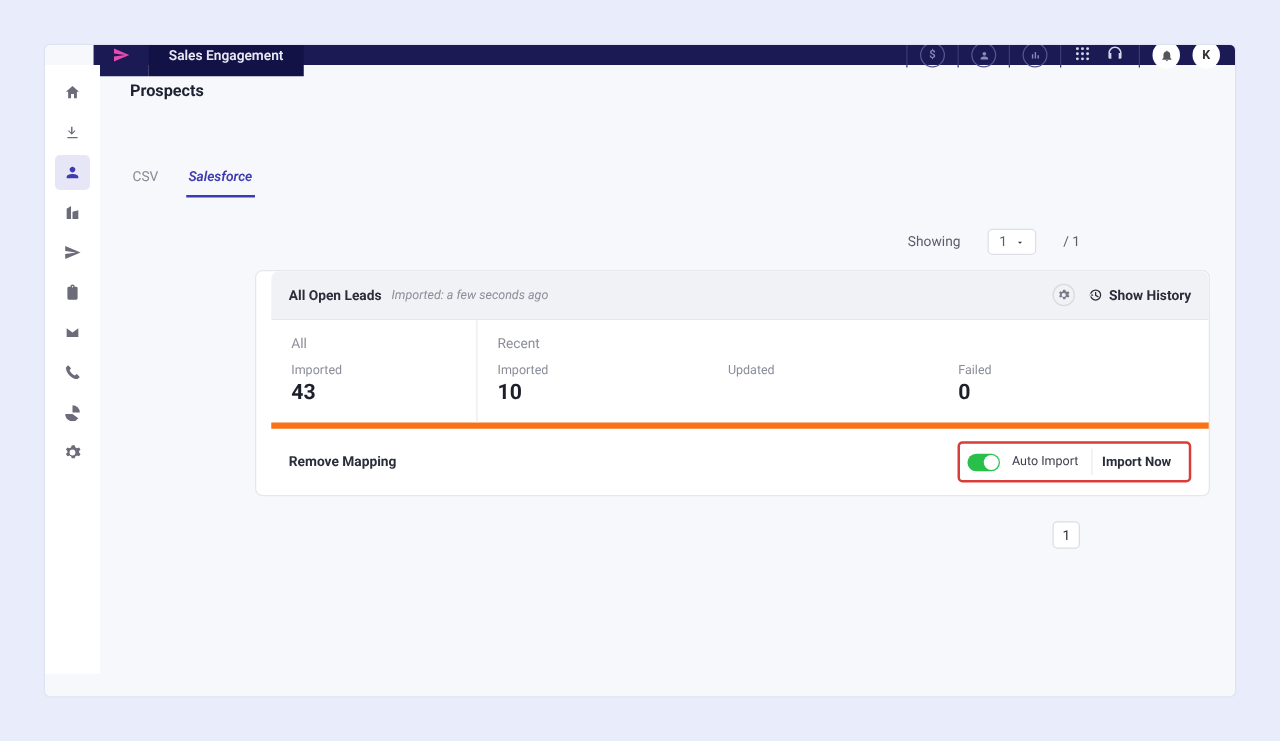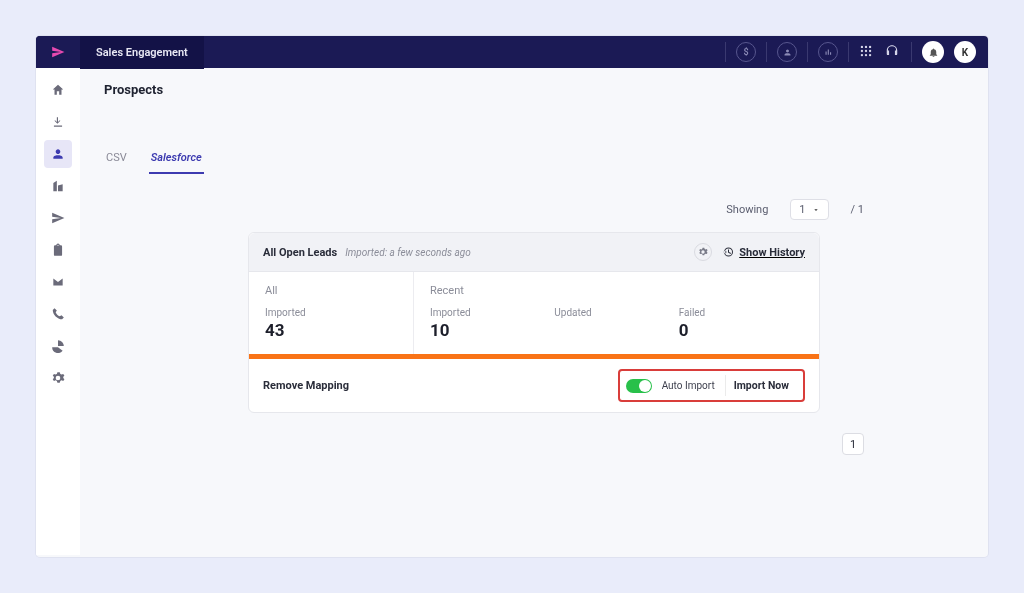--- a/index.html
+++ b/index.html
@@ -1,42 +1,42 @@
 <!DOCTYPE html>
 <html><head>
 <meta charset="utf-8">
 <style>
 * { box-sizing: border-box; margin: 0; padding: 0; }
 body { font-family: -apple-system, BlinkMacSystemFont, "Segoe UI", Roboto, Arial, sans-serif; background:#e9ecfa; width:1024px; height:593px; overflow:hidden; }
 .app-wrap { position:absolute; top:36px; left:36px; right:36px; bottom:36px; background:#f7f8fb; border-radius:4px; overflow:hidden; box-shadow:0 0 0 1px rgba(0,0,0,0.04); }
-.topbar { height:32px; background:#1b1a55; display:flex; align-items:center; color:#fff; }
+.topbar { height:16px; background:#1b1a55; display:flex; align-items:center; color:#fff;margin-left:39px; }
 .logo-box { width:44px; height:34px; display:flex; align-items:center; justify-content:center; background:#1b1a55; }
 .brand-box { background:#131247; height:34px; display:flex; align-items:center; padding:0 16px; font-size:11px; font-weight:600; color:#e8e8f4; }
 .topbar-spacer { flex:1; }
 .topbar-right { display:flex; align-items:center; gap:10px; padding-right:12px; }
 .divider-v { width:1px; height:20px; background:#3a3970; }
 .icon-circle { width:20px; height:20px; border:1.5px solid #57568e; border-radius:50%; display:flex; align-items:center; justify-content:center; color:#8b8ab6; font-size:9px; font-weight:600; }
 .icon-plain { width:16px; height:16px; color:#d6d6ea; }
 .avatar { width:22px; height:22px; border-radius:50%; background:#fff; display:flex; align-items:center; justify-content:center; font-size:10px; font-weight:700; color:#333; }
 .layout { display:flex; height:calc(100% - 34px); }
 .sidebar { width:44px; background:#fff; display:flex; flex-direction:column; align-items:center; padding-top:8px; gap:4px; }
 .side-item { width:28px; height:28px; display:flex; align-items:center; justify-content:center; color:#6b6b7a; border-radius:4px; }
 .side-item.active { background:#e7e6f7; color:#3d3bb0; }
 .main { flex:1; padding:14px 24px; overflow:auto; }
 .page-title { font-size:13px; font-weight:700; color:#1e2230; margin-bottom:6px; }
 .tabs { display:flex; gap:20px; border-bottom:1px solid transparent; margin-bottom:24px;margin-top:48px; }
 .tab { font-size:11px; color:#8a8a97; padding:6px 2px 8px 2px; cursor:pointer; }
 .tab.active { color:#3d3bb0; font-weight:600; border-bottom:2px solid #3d3bb0;font-style:italic; }
 .showing { display:flex; justify-content:flex-end; align-items:center; gap:22px; margin-bottom:12px; font-size:11px; color:#5a5d6e; }
 .page-select { border:1px solid #dedfe6; border-radius:4px; background:#fff; padding:3px 8px; font-size:11px; display:flex; gap:6px; align-items:center; }
-.card { background:#fff; border:1px solid #e6e7ec; border-radius:6px; margin:0 auto; width:572px; }
+.card { background:#fff; border:1px solid #e6e7ec; border-radius:6px; margin:0 auto; width:764px;padding-left:12px; }
 .card-head { background:#f1f2f6; padding:10px 14px; display:flex; align-items:center; border-bottom:1px solid #e6e7ec; border-radius:6px 6px 0 0; }
 .card-title { font-size:11px; font-weight:700; color:#2a2d3a; margin-right:8px; }
 .card-sub { font-size:10px; font-style:italic; color:#8b8d99; }
-.card-head-right { margin-left:auto; display:flex; gap:10px;text-decoration:underline; }
+.card-head-right { margin-left:auto; display:flex; gap:10px; }
 .gear-small { width:18px; height:18px; border:1px solid #d9dae0; border-radius:50%; display:flex; align-items:center; justify-content:center; color:#797b88; }
 .show-history { font-size:11px; font-weight:700; color:#2a2d3a; display:flex; align-items:center; gap:5px; }
 .stats { display:flex; }
 .stats-col { padding:12px 16px 14px 16px; }
 .stats-col.all { width:165px; border-right:1px solid #ececf0; }
 .stats-col.wide { flex:1; display:flex; }
 .group { flex:1; }
 .col-head { font-size:11px; color:#8b8d99; margin-bottom:10px; }
 .metric-label { font-size:10px; color:#8b8d99; margin-bottom:2px; }
 .metric-val { font-size:17px; font-weight:700; color:#1d1f2b; }

